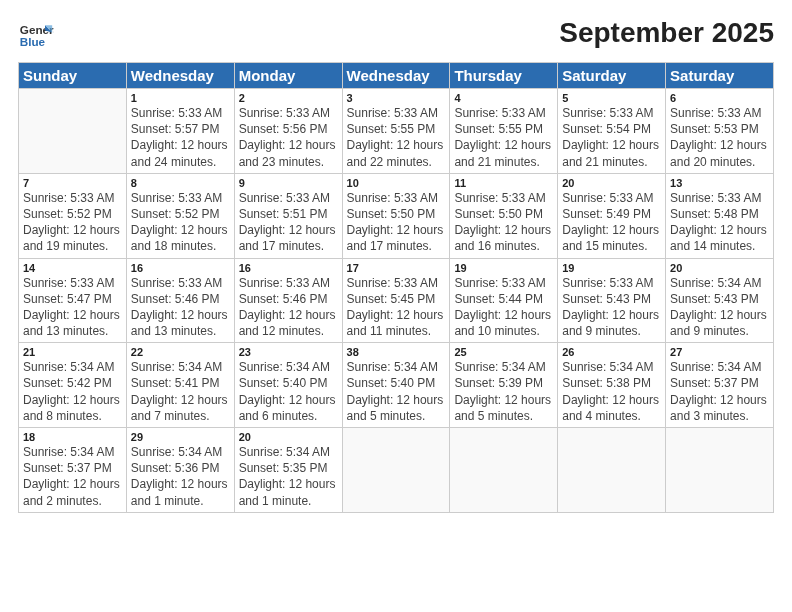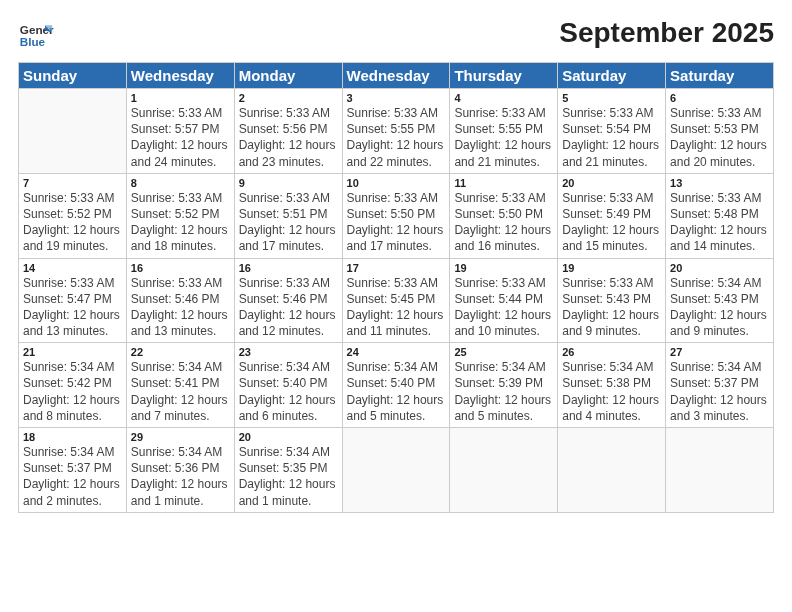--- a/index.html
+++ b/index.html
@@ -278,21 +278,21 @@
 and 7 minutes.</div>
           </td>
           <td>
             <span class="day-num">23</span>
             <div class="cell-text" style="white-space: pre-line;">Sunrise: 5:34 AM
 Sunset: 5:40 PM
 Daylight: 12 hours
 and 6 minutes.</div>
           </td>
           <td>
-            <span class="day-num">24</span>
+            <span class="day-num">38</span>
             <div class="cell-text" style="white-space: pre-line;">Sunrise: 5:34 AM
 Sunset: 5:40 PM
 Daylight: 12 hours
 and 5 minutes.</div>
           </td>
           <td>
             <span class="day-num">25</span>
             <div class="cell-text" style="white-space: pre-line;">Sunrise: 5:34 AM
 Sunset: 5:39 PM
 Daylight: 12 hours

